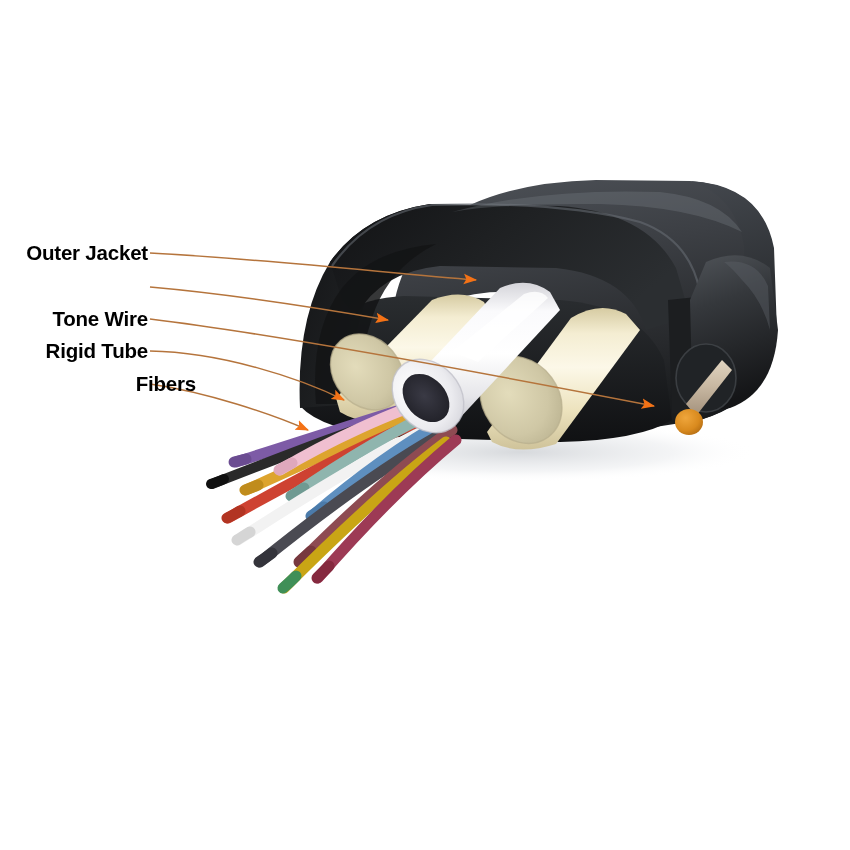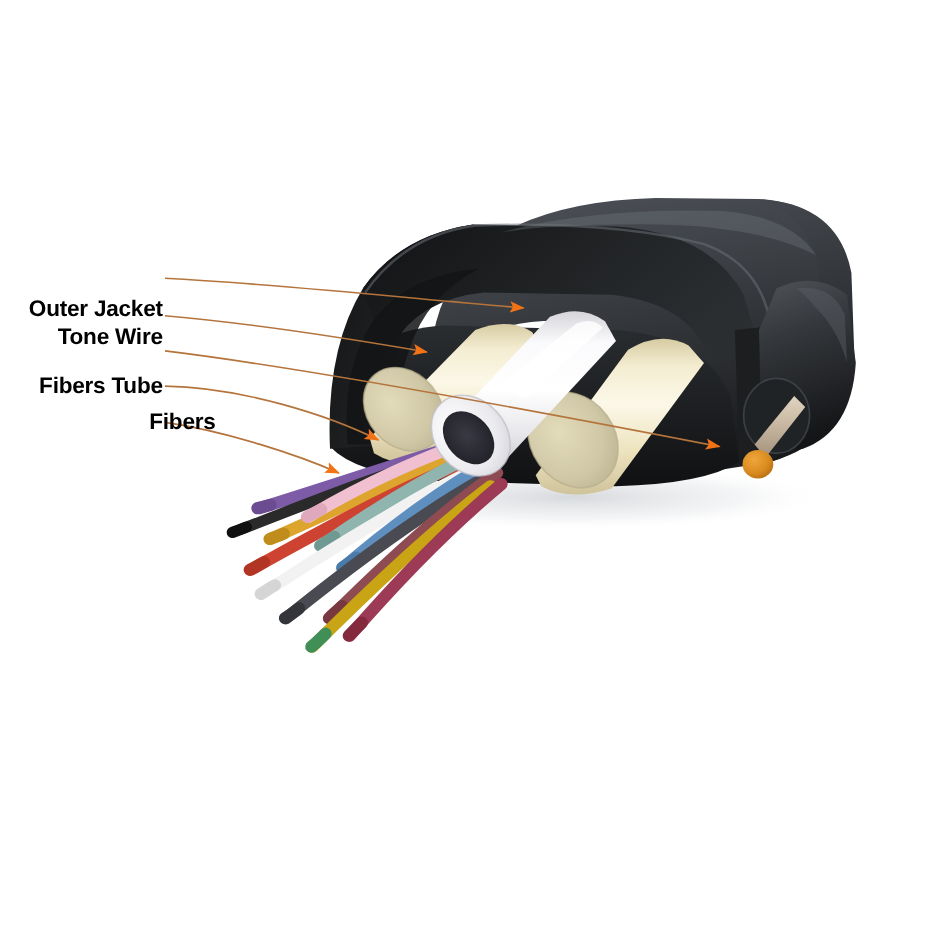--- a/index.html
+++ b/index.html
@@ -28,23 +28,23 @@
     position: absolute;
     font-family: "Liberation Sans", sans-serif;
     font-weight: bold;
     font-size: 20.5px;
     color: #000000;
     white-space: nowrap;
     text-align: right;
     letter-spacing: -0.2px;
     line-height: 1;
   }
-  .lbl-outer-jacket { left: 0px;  top: 243px; width: 148px; margin-top: 28px; }
+  .lbl-outer-jacket { left: 0px;  top: 243px; width: 148px; }
   .lbl-rigid-rsm    { left: 0px;  top: 277px; width: 148px; }
-  .lbl-tone-wire    { left: 0px;  top: 297px; width: 148px; }
+  .lbl-tone-wire    { left: 0px;  top: 309px; width: 148px; }
   .lbl-buffer-tube  { left: 0px;  top: 341px; width: 148px; }
   .lbl-fibers       { left: 0px;  top: 374px; width: 148px; padding-left: 48px; }
 </style>
 </head>
 <body>
 
 <div id="stage">
 
   <svg id="art" viewBox="0 0 850 850">
     <defs>
@@ -290,17 +290,17 @@
       <path d="M150,351 C220,352 300,378 344,400" marker-end="url(#arrowHead)"></path>
       <path d="M150,384 C206,392 272,414 308,430" marker-end="url(#arrowHead)"></path>
     </g>
   </svg>
 
   <div class="callout-label lbl-outer-jacket">Outer Jacket</div>
 
 
   <div class="callout-label lbl-tone-wire">Tone Wire</div>
 
-  <div class="callout-label lbl-buffer-tube">Fibers Tube</div>
+  <div class="callout-label lbl-buffer-tube">Rigid Tube</div>
 
   <div class="callout-label lbl-fibers">Fibers</div>
 
 </div>
 
 </body></html>

